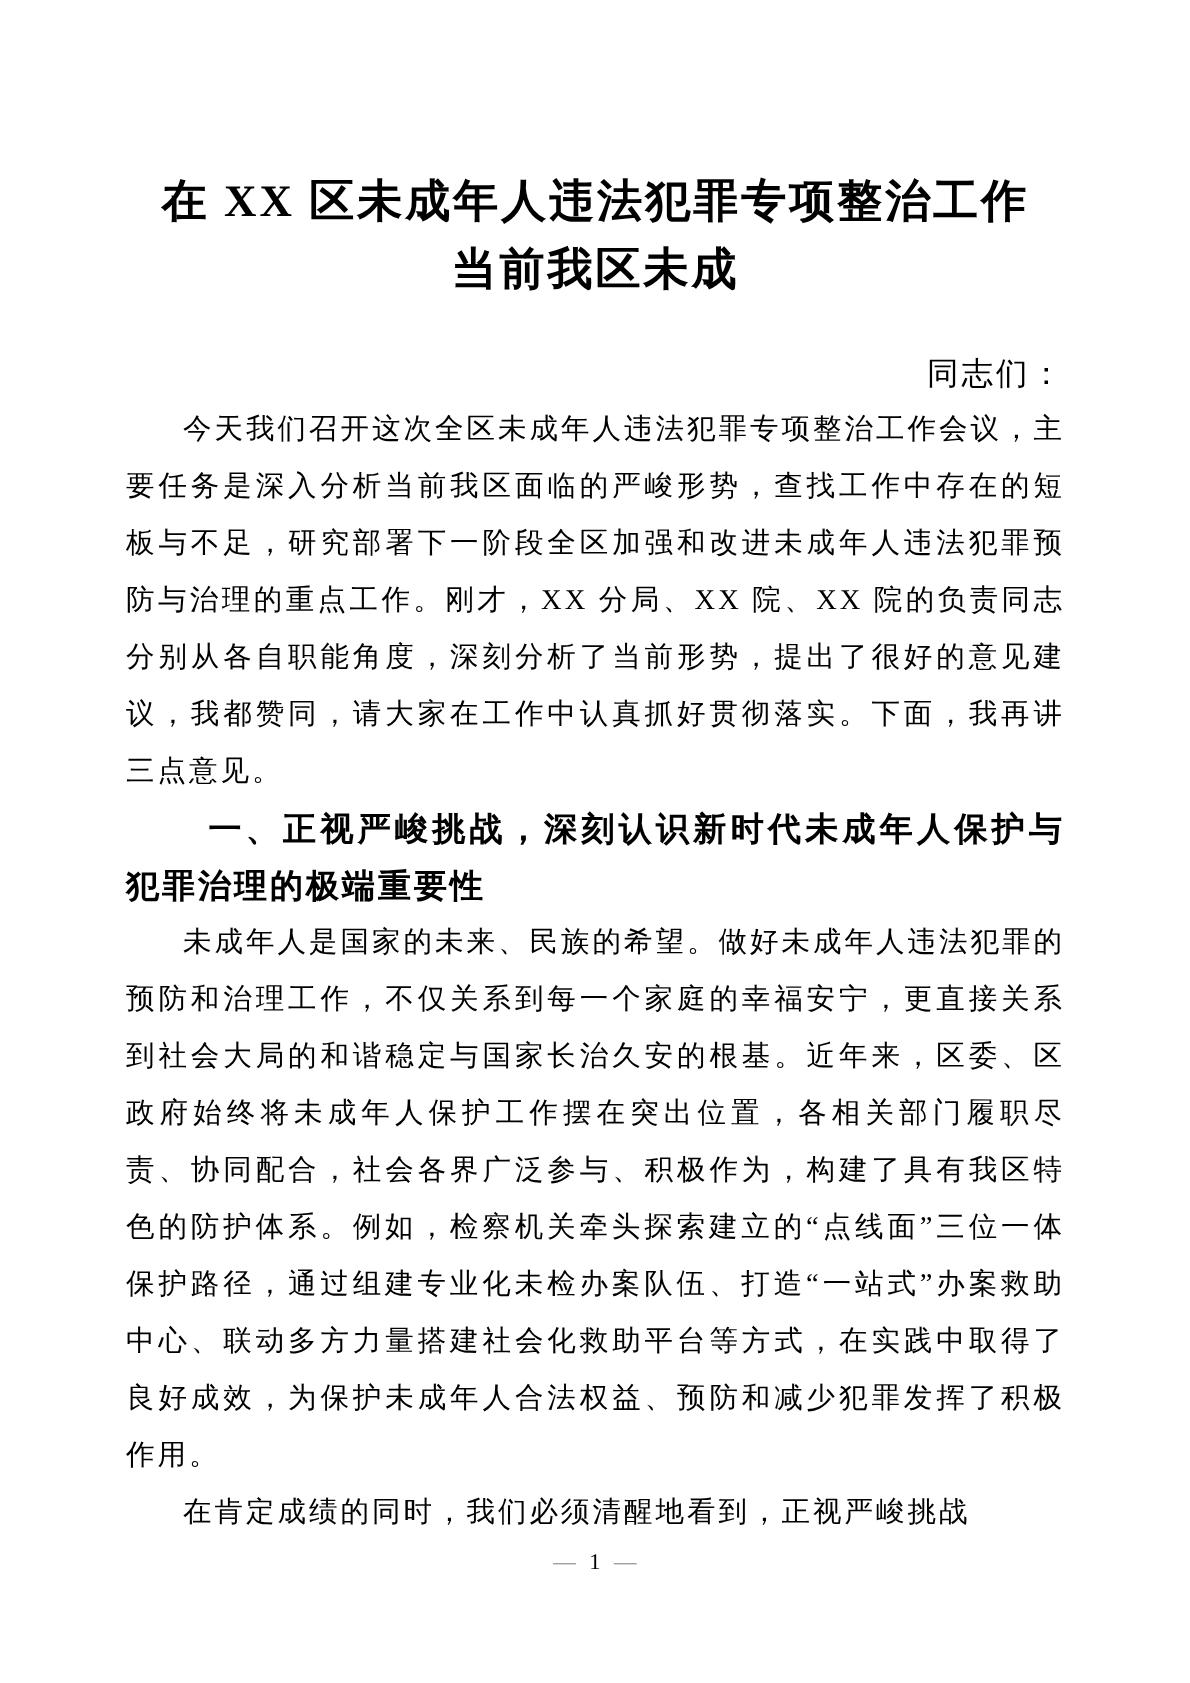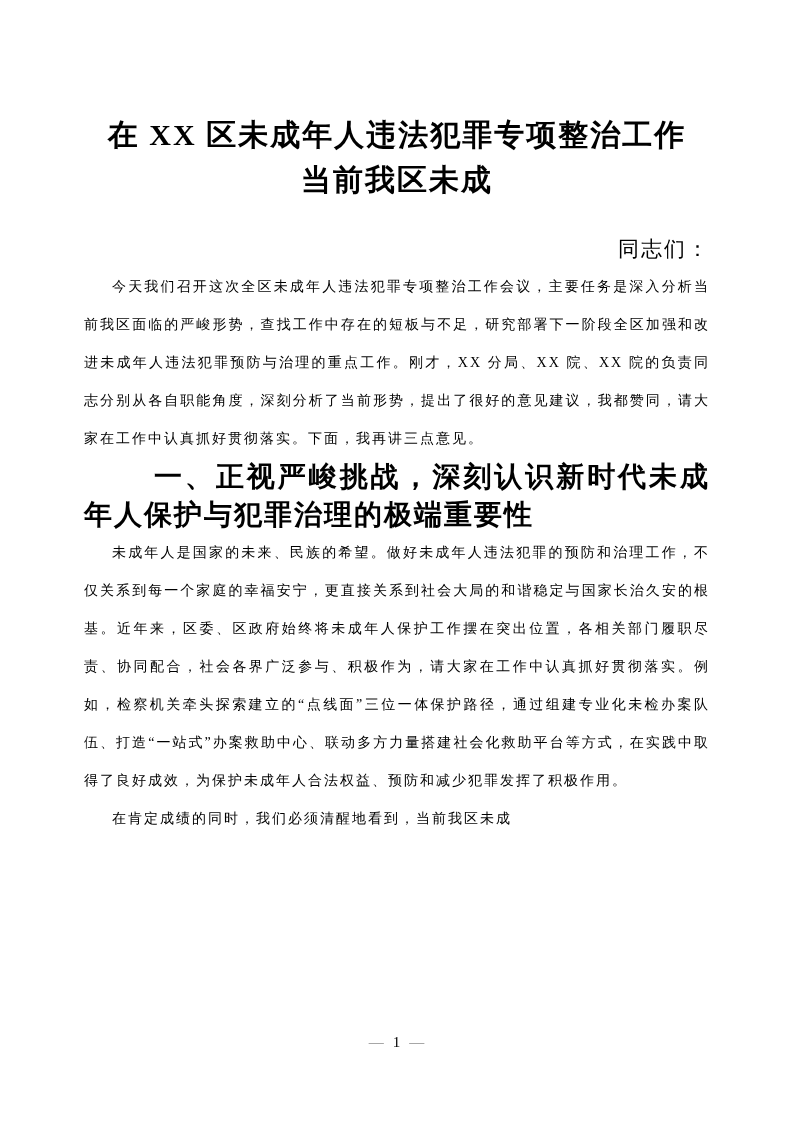--- a/index.html
+++ b/index.html
@@ -21,39 +21,39 @@
     text-align: center;
     font-size: 30px;
     line-height: 45px;
     font-weight: bold;
     letter-spacing: 2px;
     margin-bottom: 28px;
     font-family: "Liberation Serif", "DejaVu Serif", serif;
   }
   .doc-title .title-line { display: block; }
   .body-text {
-    font-size: 14px;
+    font-size: 19px;
     line-height: 38px;
     letter-spacing: 2px;
     text-align: justify;
     text-justify: inter-ideograph;
   }
   .salutation {
     font-size: 21px;
     line-height: 38px;
     letter-spacing: 2px;
     text-align: right;
   }
   .para {
     text-indent: 2em;
   }
   .section-heading {
     font-family: Liberation Sans, sans-serif;
     font-weight: bold;
-    font-size: 28px;
+    font-size: 22px;
     line-height: 38px;
     letter-spacing: 2px;
     text-align: justify;
     text-indent: 2.5em;
   }
   .page-footer {
     position: absolute;
     left: 0;
     right: 0;
     top: 1032px;
@@ -75,22 +75,22 @@
       <span class="title-line">在 XX 区未成年人违法犯罪专项整治工作</span>
       <span class="title-line">当前我区未成</span>
     </h1>
 
     <p class="salutation">同志们：</p>
 
     <p class="body-text para">今天我们召开这次全区未成年人违法犯罪专项整治工作会议，主要任务是深入分析当前我区面临的严峻形势，查找工作中存在的短板与不足，研究部署下一阶段全区加强和改进未成年人违法犯罪预防与治理的重点工作。刚才，XX 分局、XX 院、XX 院的负责同志分别从各自职能角度，深刻分析了当前形势，提出了很好的意见建议，我都赞同，请大家在工作中认真抓好贯彻落实。下面，我再讲三点意见。</p>
 
     <p class="section-heading">一、正视严峻挑战，深刻认识新时代未成年人保护与犯罪治理的极端重要性</p>
 
-    <p class="body-text para">未成年人是国家的未来、民族的希望。做好未成年人违法犯罪的预防和治理工作，不仅关系到每一个家庭的幸福安宁，更直接关系到社会大局的和谐稳定与国家长治久安的根基。近年来，区委、区政府始终将未成年人保护工作摆在突出位置，各相关部门履职尽责、协同配合，社会各界广泛参与、积极作为，请大家在工作中认真抓好贯彻落实。例如，检察机关牵头探索建立的“点线面”三位一体保护路径，通过组建专业化未检办案队伍、打造“一站式”办案救助中心、联动多方力量搭建社会化救助平台等方式，在实践中取得了良好成效，为保护未成年人合法权益、预防和减少犯罪发挥了积极作用。</p>
+    <p class="body-text para">未成年人是国家的未来、民族的希望。做好未成年人违法犯罪的预防和治理工作，不仅关系到每一个家庭的幸福安宁，更直接关系到社会大局的和谐稳定与国家长治久安的根基。近年来，区委、区政府始终将未成年人保护工作摆在突出位置，各相关部门履职尽责、协同配合，社会各界广泛参与、积极作为，构建了具有我区特色的防护体系。例如，检察机关牵头探索建立的“点线面”三位一体保护路径，通过组建专业化未检办案队伍、打造“一站式”办案救助中心、联动多方力量搭建社会化救助平台等方式，在实践中取得了良好成效，为保护未成年人合法权益、预防和减少犯罪发挥了积极作用。</p>
 
-    <p class="body-text para">在肯定成绩的同时，我们必须清醒地看到，当前我区未成</p>
+    <p class="body-text para">在肯定成绩的同时，我们必须清醒地看到，正视严峻挑战</p>
 
   </div>
 
   <div class="page-footer">
     <span class="dash">—</span><span class="num">1</span><span class="dash">—</span>
   </div>
 </div>
 
 </body></html>

